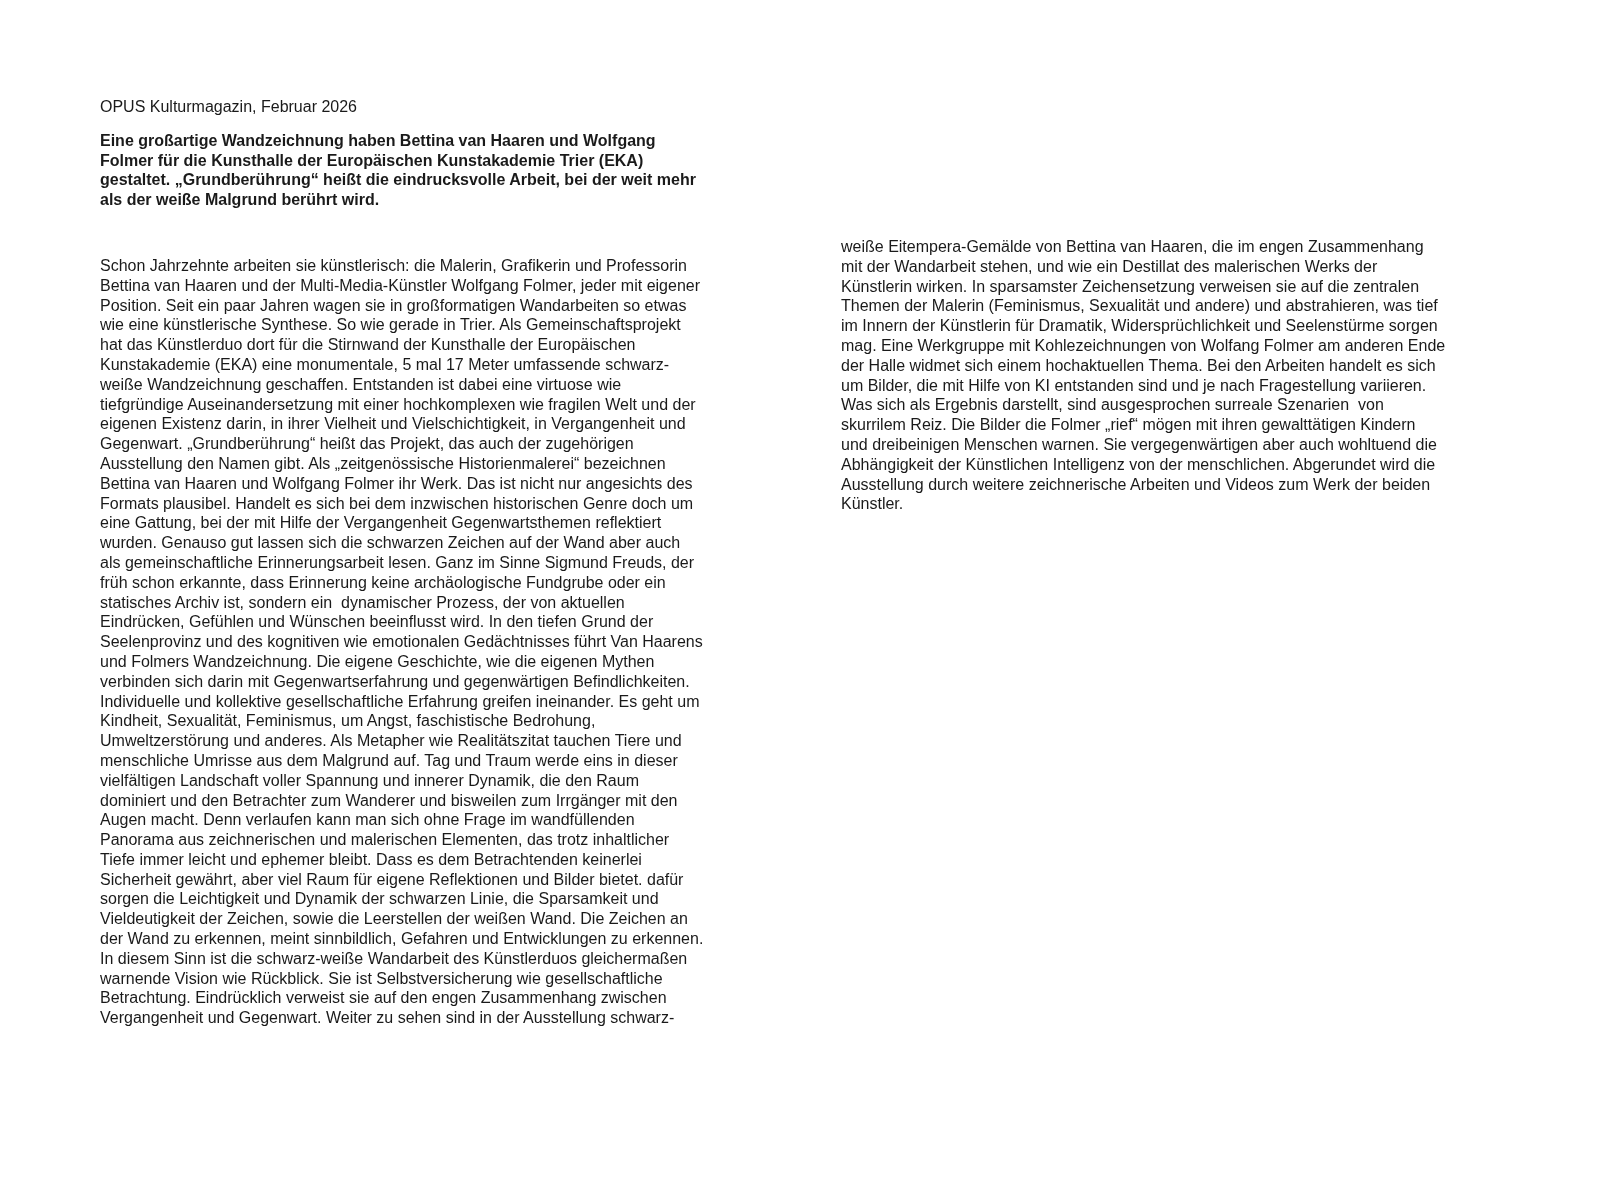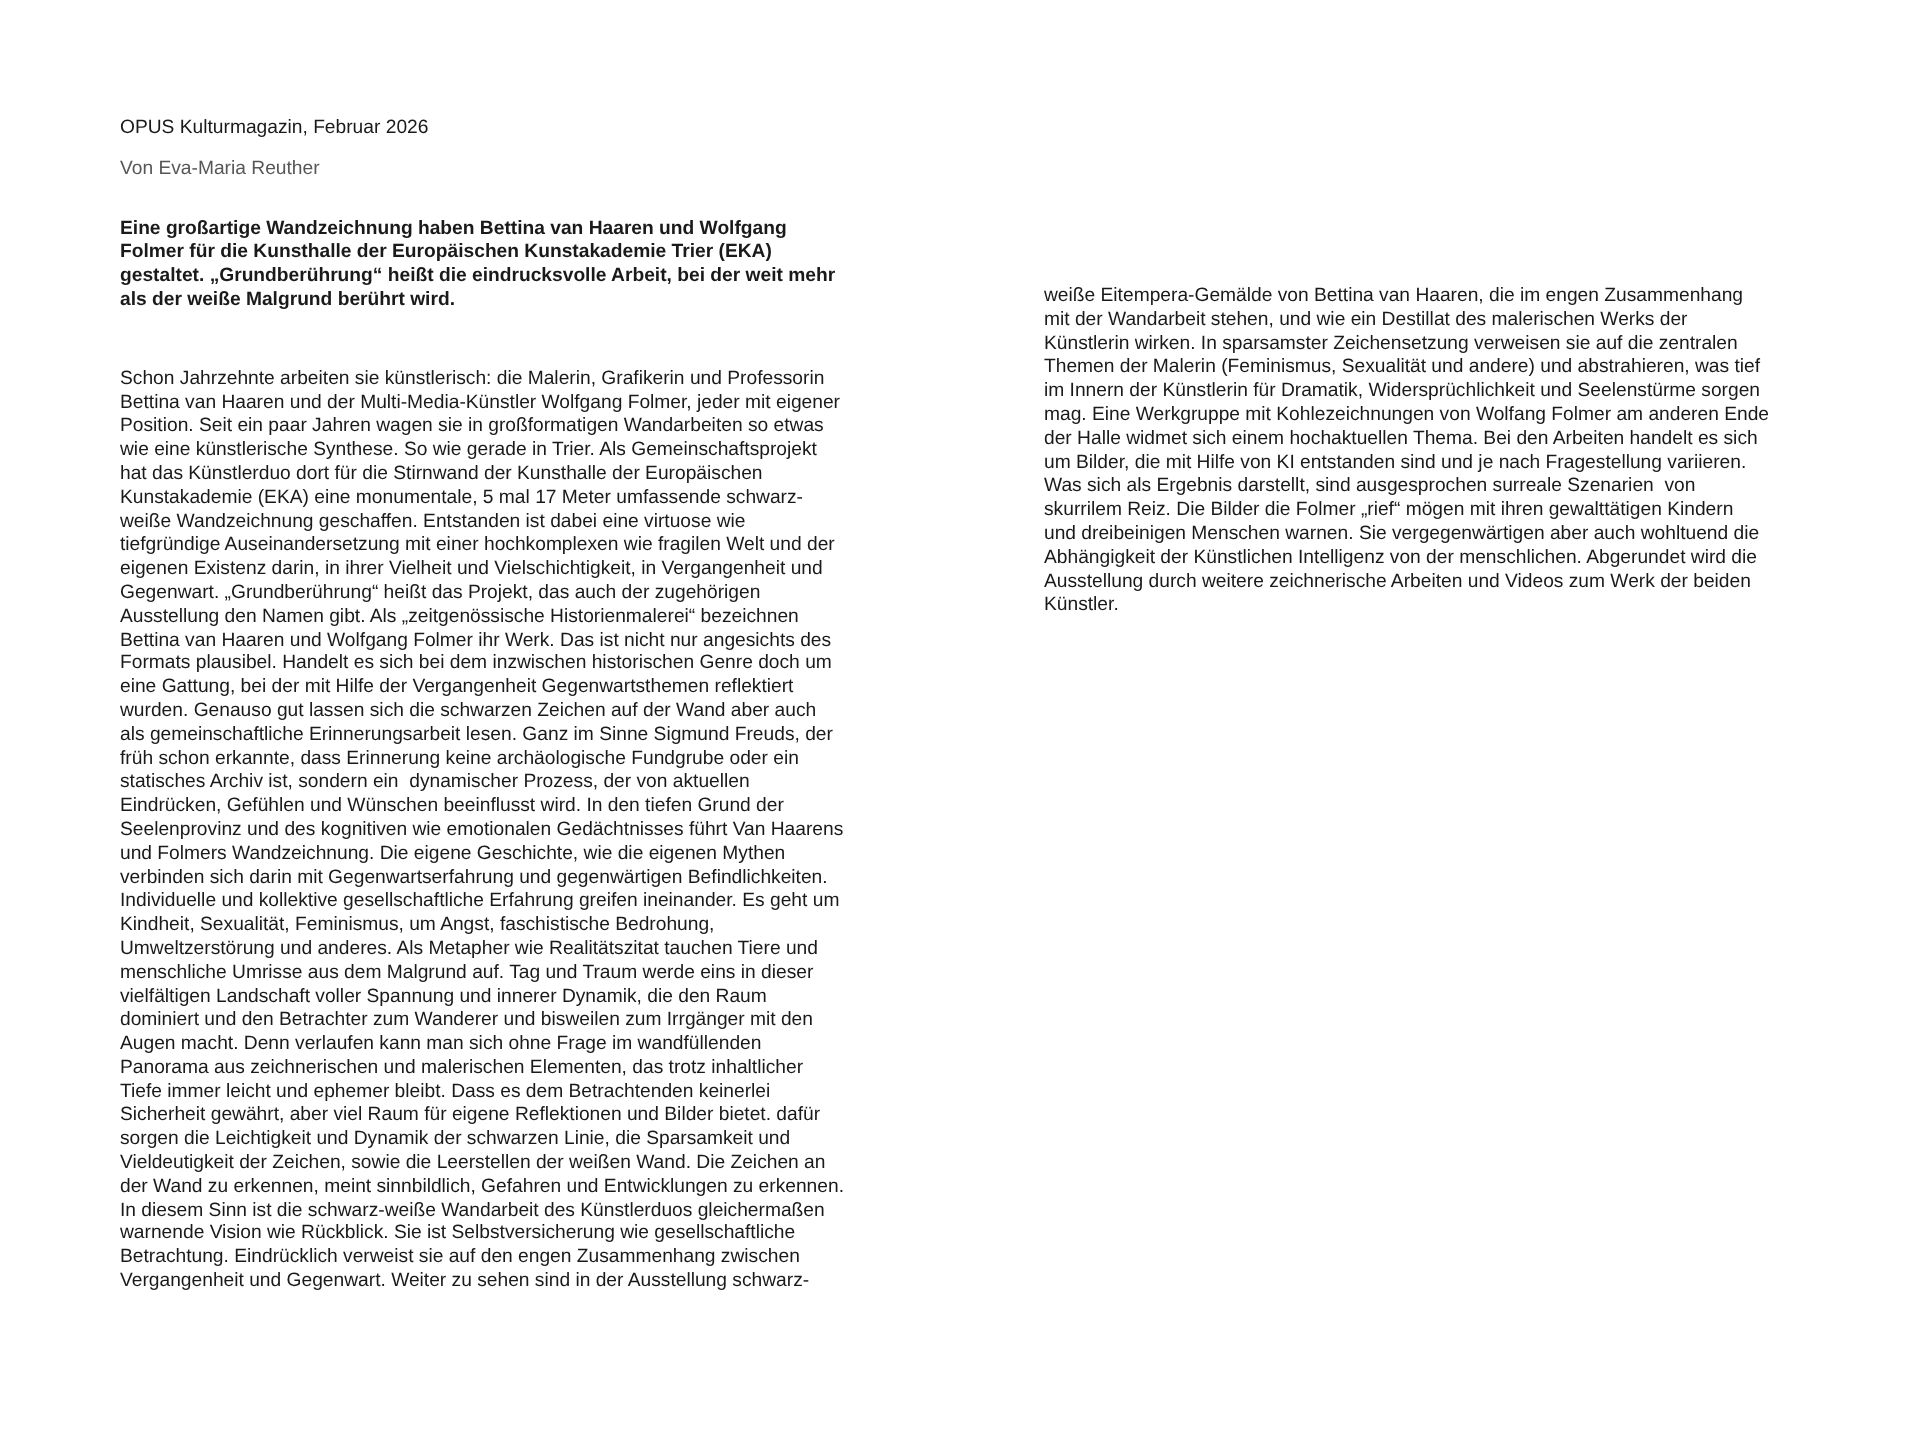--- a/index.html
+++ b/index.html
@@ -21,41 +21,40 @@
     color: var(--text-color);
   }
   .col-left {
     position: absolute;
     left: 100px;
     top: 97px;
     width: 724px;
   }
   .col-right {
     position: absolute;
-    left: 870px;
+    left: 841px;
     top: 237px;
     width: 730px;
   }
   .lines { white-space: pre-wrap; }
   .magazine-line { margin-bottom: 14px; }
   .article-title { margin-bottom: 16px; }
   .byline { color: var(--byline-color); margin-bottom: 30px; }
   .lead { font-weight: 700; margin-bottom: 46px; }
   .body-right { margin-bottom: 27px; }
 </style>
 </head>
 <body>
 
 <div class="page">
 
   <div class="col-left">
     <div class="magazine-line">OPUS Kulturmagazin, Februar 2026</div>
 
 
-    <div class="byline">Von Eva-Maria Reuther</div>
 
     <div class="lead lines">Eine großartige Wandzeichnung haben Bettina van Haaren und Wolfgang
 Folmer für die Kunsthalle der Europäischen Kunstakademie Trier (EKA)
 gestaltet. „Grundberührung“ heißt die eindrucksvolle Arbeit, bei der weit mehr
 als der weiße Malgrund berührt wird.</div>
 
     <div class="body-left lines">Schon Jahrzehnte arbeiten sie künstlerisch: die Malerin, Grafikerin und Professorin
 Bettina van Haaren und der Multi-Media-Künstler Wolfgang Folmer, jeder mit eigener
 Position. Seit ein paar Jahren wagen sie in großformatigen Wandarbeiten so etwas
 wie eine künstlerische Synthese. So wie gerade in Trier. Als Gemeinschaftsprojekt

